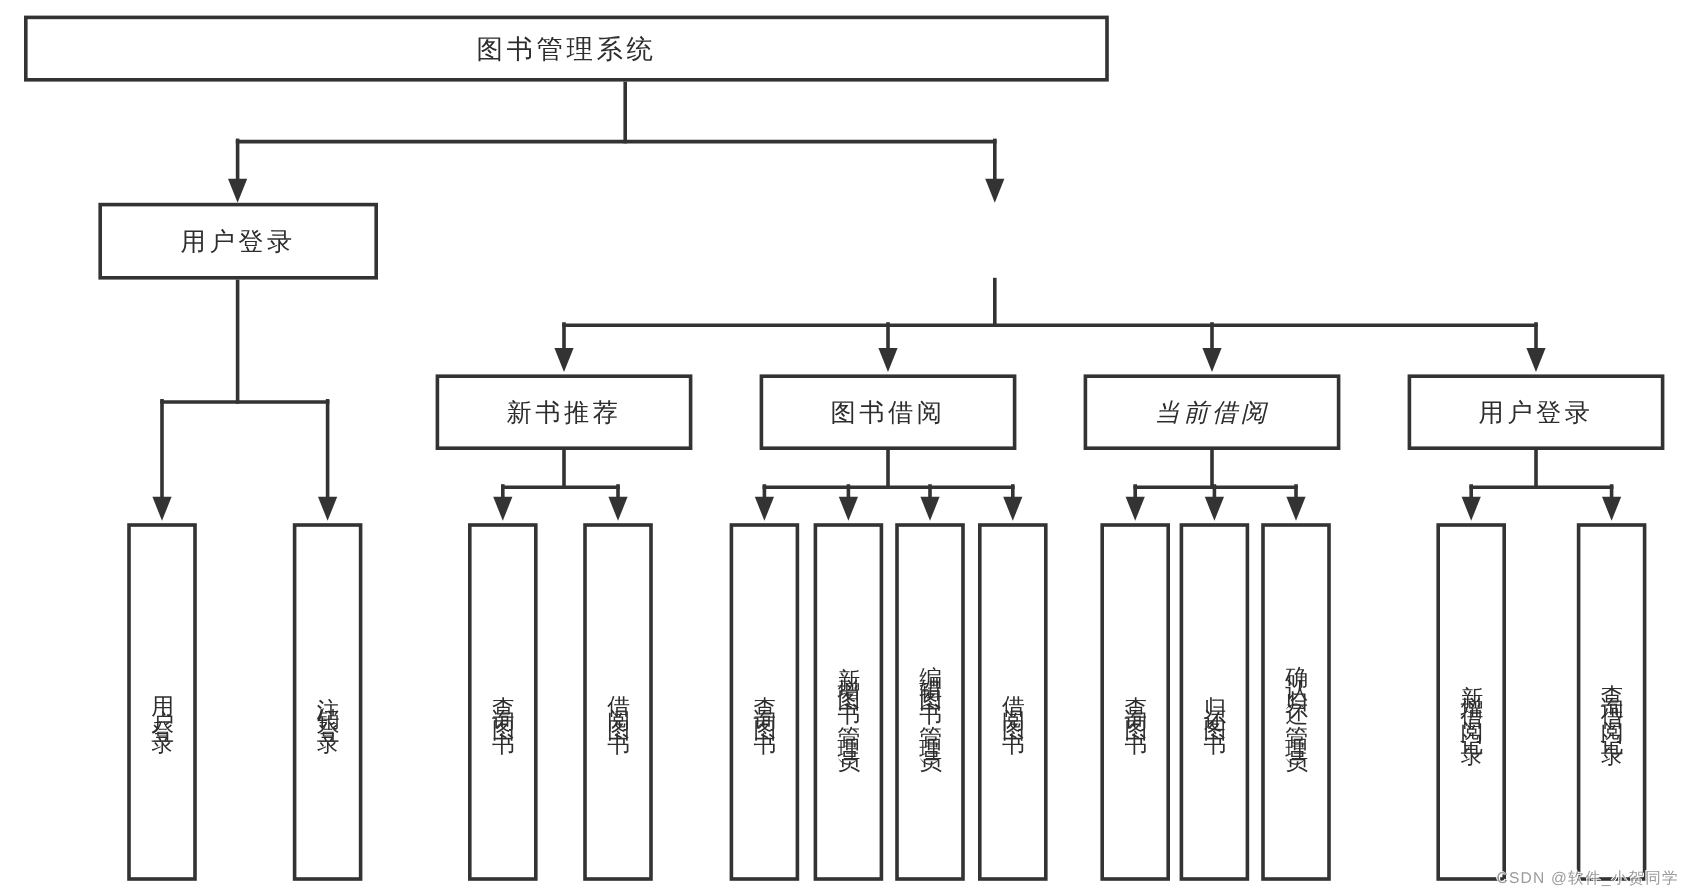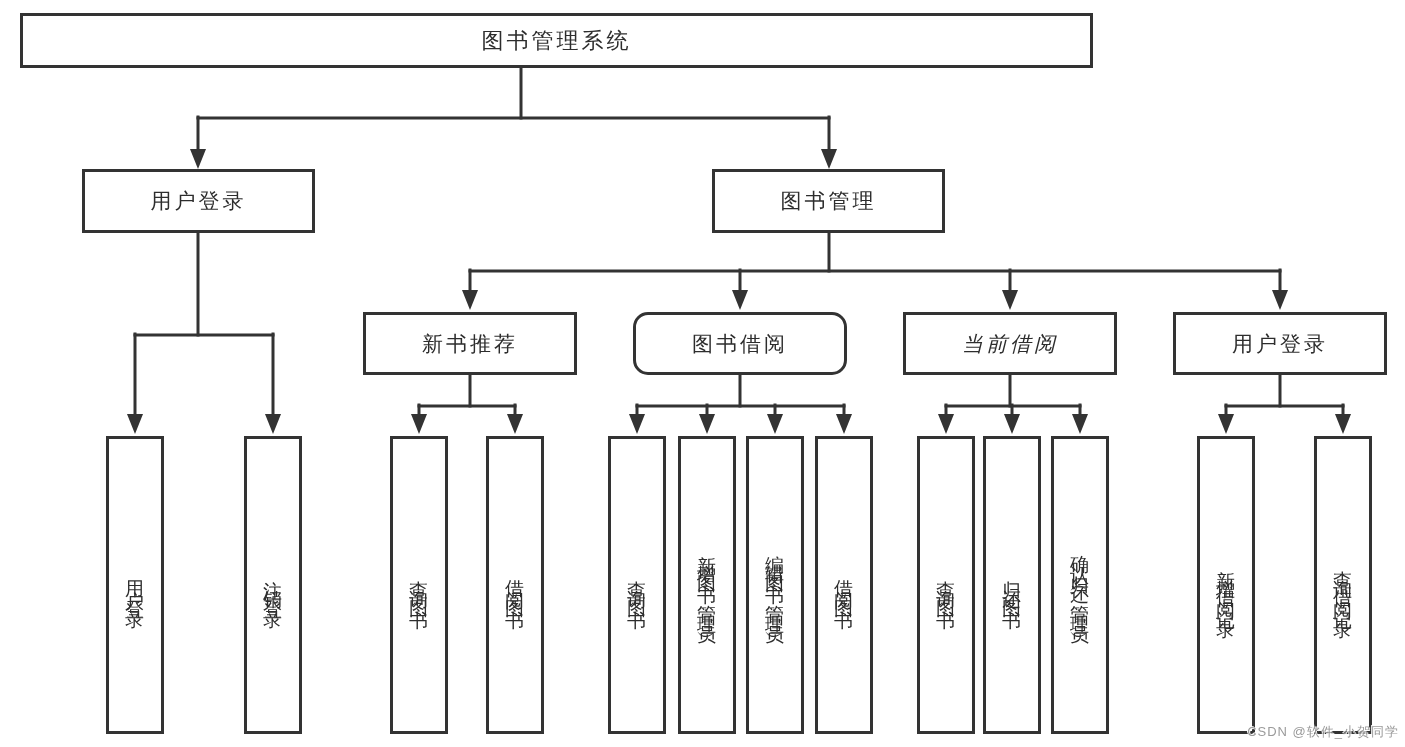--- a/index.html
+++ b/index.html
@@ -32,25 +32,25 @@
     white-space: nowrap;
   }
   .root-node .node-label { font-size: 22px; letter-spacing: 3px; }
   .v-node .node-label {
     writing-mode: vertical-rl;
     font-size: 19px;
     letter-spacing: 10px;
     line-height: 1;
   }
   
-  .b-root   { left: 20px;  top: 13px;  width: 1073px; height: 55px; }
+  .b-root   { left: 20px;  top: 13px;  width: 904px; height: 55px; }
   .b-login  { left: 82px;  top: 169px; width: 233px;  height: 64px; }
   .b-mgmt   { left: 712px; top: 169px; width: 233px;  height: 64px; }
   .b-rec    { left: 363px; top: 312px; width: 214px;  height: 63px; }
-  .b-borrow { left: 633px; top: 312px; width: 214px;  height: 63px; border-radius: 15px; }
+  .b-borrow { left: 633px; top: 312px; width: 214px;  height: 63px; }
   .b-cur    { left: 903px; top: 312px; width: 214px;  height: 63px; font-style: italic; }
   .b-hist   { left: 1173px;top: 312px; width: 214px;  height: 63px; }
   .leaf     { top: 436px; width: 58px; height: 298px; }
   .l1  { left: 106px; }  .l2  { left: 244px; }
   .l3  { left: 390px; }  .l4  { left: 486px; }
   .l5  { left: 608px; }  .l6  { left: 678px; }
   .l7  { left: 746px; }  .l8  { left: 815px; }
   .l9  { left: 917px; }  .l10 { left: 983px; }
   .l11 { left: 1051px; } .l12 { left: 1197px; }
   .l13 { left: 1314px; }
@@ -126,23 +126,20 @@
       <polygon points="1335,414 1351,414 1343,434" fill="#333333"></polygon>
     </svg>
 
   <div class="node h-node root-node b-root">
     <span class="node-label">图书管理系统</span>
   </div>
 
   <div class="node h-node b-login">
     <span class="node-label">用户登录</span>
   </div>
-  <div class="node h-node b-mgmt">
-    <span class="node-label">图书管理</span>
-  </div>
 
   <div class="node h-node b-rec">
     <span class="node-label">新书推荐</span>
   </div>
   <div class="node h-node b-borrow">
     <span class="node-label">图书借阅</span>
   </div>
   <div class="node h-node b-cur">
     <span class="node-label">当前借阅</span>
   </div>

